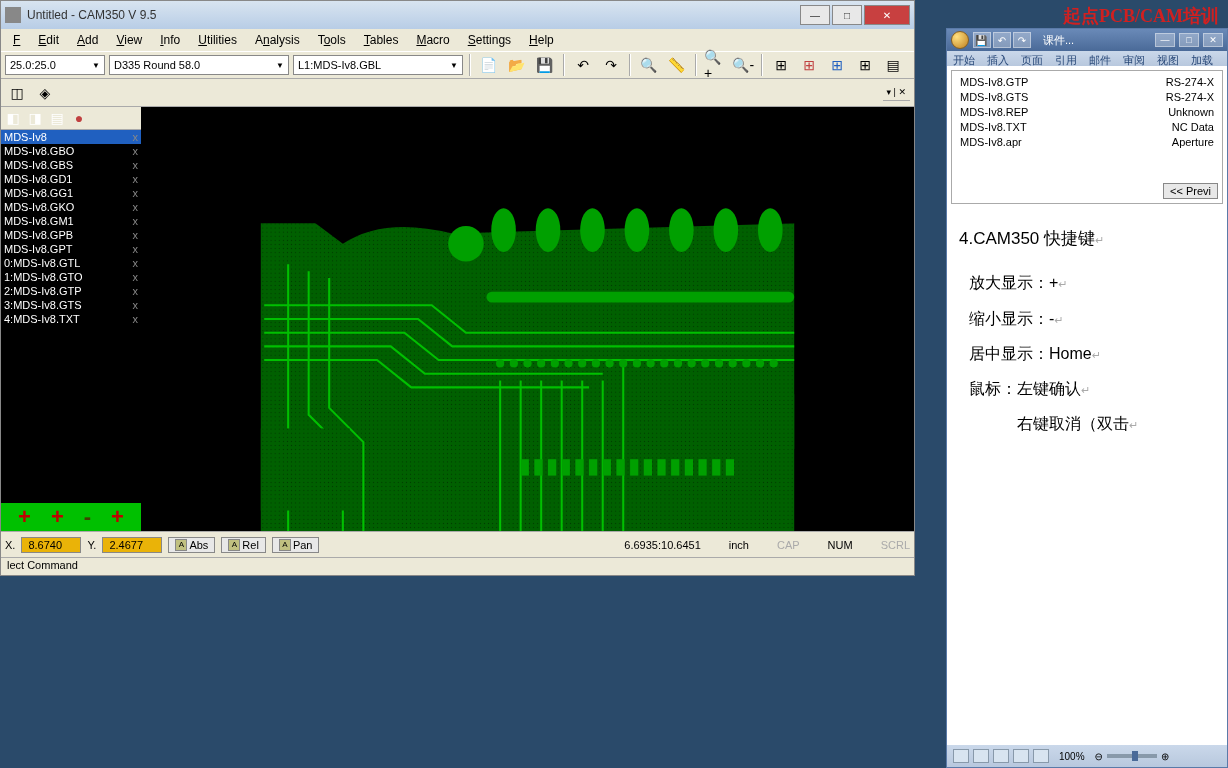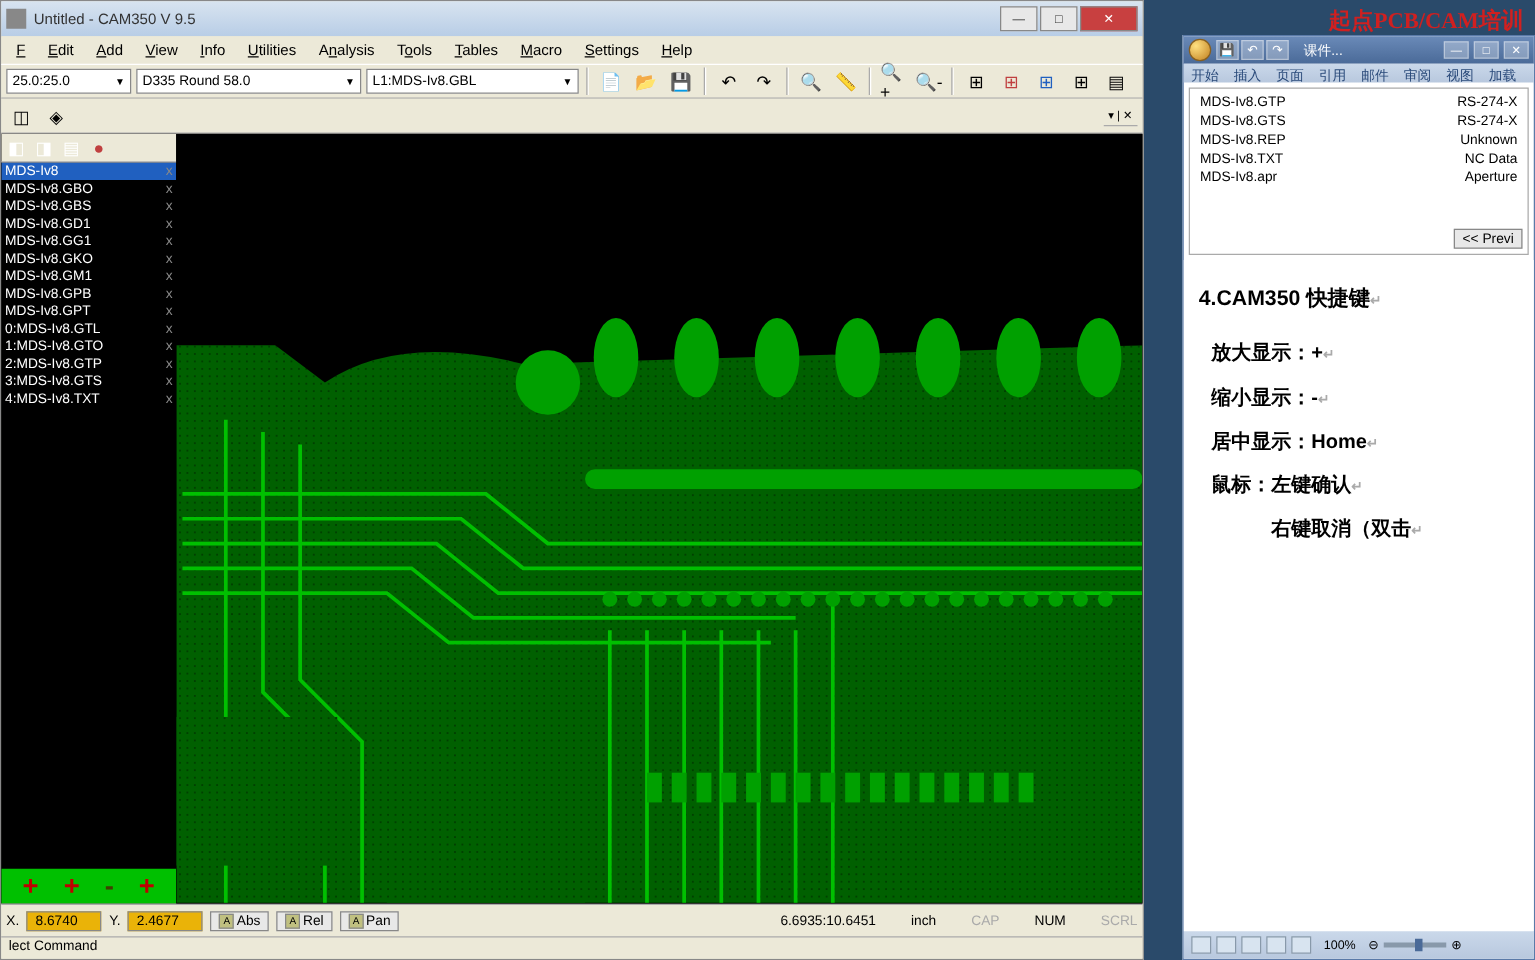--- a/index.html
+++ b/index.html
@@ -1,17 +1,17 @@
 <!DOCTYPE html>
 <html><head>
 <meta charset="utf-8">
 <style>
 * { margin: 0; padding: 0; box-sizing: border-box; font-family: "Segoe UI", Tahoma, sans-serif; }
 body { width: 1228px; height: 768px; overflow: hidden; background: #2a4a6a; position: relative; }
-.main-app { position: absolute; left: 0; top: 0; width: 915px; height: 768px; background: #ece9d8; border: 1px solid #888; display: flex; flex-direction: column; }
+.main-app { position: absolute; left: 0; top: 0; width: 915px; height: 576px; background: #ece9d8; border: 1px solid #888; display: flex; flex-direction: column; }
 .titlebar { height: 28px; background: linear-gradient(#d8e4f0, #b8cde6); display: flex; align-items: center; padding: 0 4px; font-size: 12px; color: #333; }
 .titlebar-icon { width: 16px; height: 16px; background: #888; margin-right: 6px; }
 .titlebar-text { flex: 1; }
 .win-controls { display: flex; gap: 2px; }
 .win-btn { width: 30px; height: 20px; border: 1px solid #888; background: #e8e8e8; font-size: 10px; display: flex; align-items: center; justify-content: center; cursor: pointer; }
 .win-btn.close { background: #c84040; color: #fff; width: 46px; }
 .menubar { height: 22px; background: #ece9d8; display: flex; align-items: center; padding: 0 4px; font-size: 12px; gap: 2px; }
 .menu-item { padding: 2px 8px; cursor: pointer; }
 .menu-item u { text-decoration: underline; }
 .toolbar-row { height: 28px; background: #ece9d8; border-top: 1px solid #fff; border-bottom: 1px solid #aaa; display: flex; align-items: center; padding: 2px 4px; gap: 4px; }
@@ -47,21 +47,21 @@
 .orb { width: 18px; height: 18px; border-radius: 50%; background: radial-gradient(circle at 30% 30%, #ffe080, #c08020); border: 1px solid #886020; }
 .word-qat { display: flex; gap: 2px; }
 .qat-btn { width: 18px; height: 16px; background: rgba(255,255,255,0.3); border: 1px solid rgba(255,255,255,0.4); font-size: 10px; display: flex; align-items: center; justify-content: center; color: #fff; cursor: pointer; }
 .word-title { flex: 1; color: #fff; font-size: 11px; padding-left: 8px; }
 .word-wc { width: 20px; height: 14px; background: rgba(255,255,255,0.3); border: 1px solid rgba(255,255,255,0.4); font-size: 9px; color: #fff; display: flex; align-items: center; justify-content: center; cursor: pointer; }
 .ribbon-tabs { height: 15px; background: linear-gradient(#cad8ea, #b8c8de); display: flex; font-size: 11px; }
 .ribbon-tab { padding: 2px 6px; color: #2a4a7a; cursor: pointer; }
 .file-list-panel { background: #fff; border: 1px solid #aaa; margin: 4px; font-size: 11px; font-family: "SimSun", monospace; padding: 4px; height: 134px; position: relative; }
 .file-row { display: flex; justify-content: space-between; padding: 0 4px; line-height: 15px; }
 .preview-btn { position: absolute; bottom: 4px; right: 4px; border: 1px solid #888; background: #e8e8e8; padding: 1px 6px; font-size: 11px; cursor: pointer; text-align: center; }
-.doc-area { flex: 1; background: #fff; padding: 12px; font-size: 16px; font-family: "SimSun", "Microsoft YaHei", serif; line-height: 2.2; overflow: hidden; font-weight: bold; }
+.doc-area { flex: 1; background: #fff; padding: 12px; font-size: 16px; font-family: "SimSun", "Microsoft YaHei", serif; line-height: 2.2; overflow: hidden; }
 .doc-area .heading { font-size: 17px; margin-bottom: 8px; }
 .doc-area p { margin-left: 10px; }
 .enter-mark { color: #aaa; font-size: 11px; }
 .word-statusbar { height: 22px; background: linear-gradient(#cad8ea, #b8c8de); display: flex; align-items: center; padding: 0 6px; gap: 4px; font-size: 10px; }
 .word-statusbar .vbtn { width: 16px; height: 14px; border: 1px solid #8899aa; background: #d8e4f0; cursor: pointer; }
 .zoom-slider { width: 50px; height: 4px; background: #8899aa; position: relative; }
 .zoom-slider::after { content: ''; position: absolute; left: 50%; top: -3px; width: 6px; height: 10px; background: #4a6a98; }
 </style>
 </head>
 <body>

